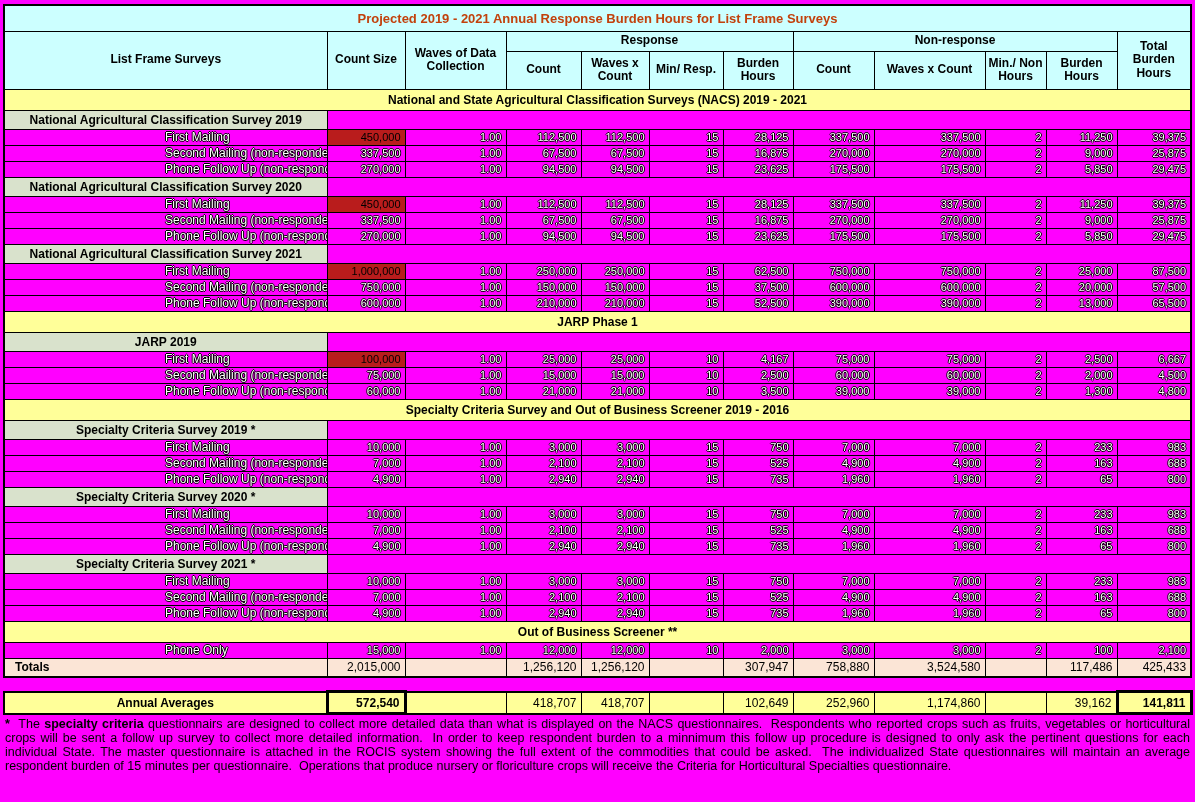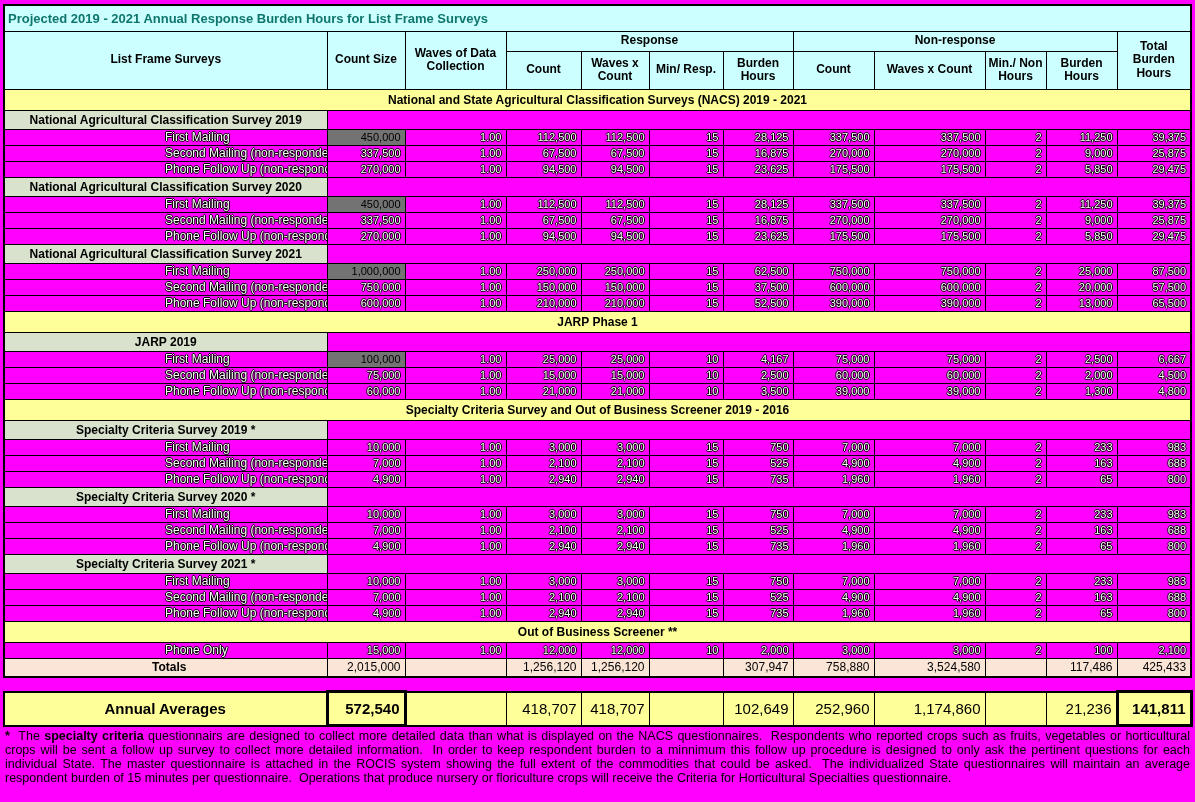--- a/index.html
+++ b/index.html
@@ -19,22 +19,22 @@
     border: 2px solid #000;
   }
   table.burden td, table.burden th {
     border: 1px solid #000;
     overflow: hidden;
     padding: 0 3px;
   }
 
   
   tr.title-row td {
-    background: #CCFFFF; font-weight: bold; text-align: left;
-    font-size: 13px; height: 26px; color: #0f766e;
+    background: #CCFFFF; font-weight: bold; text-align: center;
+    font-size: 13px; height: 26px; color: #c2410c;
   }
   tr.head th {
     background: #CCFFFF; font-weight: bold; text-align: center;
     font-size: 12px; color: #000; white-space: normal; line-height: 1.1;
   }
   tr.head-r1 th { height: 20px; }
   tr.head-r2 th { height: 38px; margin-top: 39px; }
 
   
   tr.banner td {
@@ -51,41 +51,41 @@
 
   
   tr.data td {
     background: #FF00FF; color: #FFFFFF; font-size: 11px; height: 16px;
     white-space: nowrap;
     text-shadow: -1px 0 #000, 1px 0 #000, 0 -1px #000, 0 1px #000;
   }
   tr.data td.rlabel { text-align: left; padding-left: 160px; font-size: 12px; margin-top: 24px; }
   tr.data td.num { text-align: right; padding-right: 4px; }
   tr.data td.hl {
-    background: #737373; color: #000; text-shadow: none; padding-left: 23px;
+    background: #b91c1c; color: #000; text-shadow: none; padding-left: 23px;
   }
 
   
   tr.totals td {
     background: #FBE5D6; color: #000; font-size: 12px; height: 19px;
     white-space: nowrap; text-shadow: none;
   }
-  tr.totals td.rlabel { font-weight: bold; text-align: center; padding-left: 10px; }
+  tr.totals td.rlabel { font-weight: bold; padding-left: 10px; }
   tr.totals td.num { text-align: right; padding-right: 4px; }
 
   .gap { height: 12px; }
 
   
   table.avg {
     border-collapse: collapse; table-layout: fixed;
     width: 1187px; border: 2px solid #000;
   }
   table.avg td {
     border: 1px solid #000; background: #FFFF99; color: #000;
-    font-size: 15px; height: 34px; white-space: nowrap;
+    font-size: 12px; height: 22px; white-space: nowrap;
     overflow: hidden; padding: 0 4px;
   }
   table.avg td.rlabel { font-weight: bold; text-align: center; }
   table.avg td.num { text-align: right; }
   table.avg td.thick { border: 3px solid #000; font-weight: bold; }
 
   
   .footnote {
     width: 1189px; margin-top: 2px; padding: 0 2px;
     color: #000; font-size: 12.5px; line-height: 14px;
@@ -524,21 +524,21 @@
         <td class="rlabel">Annual Averages</td>
         <td class="num thick">572,540</td>
         <td class="num"></td>
         <td class="num">418,707</td>
         <td class="num">418,707</td>
         <td class="num"></td>
         <td class="num">102,649</td>
         <td class="num">252,960</td>
         <td class="num">1,174,860</td>
         <td class="num"></td>
-        <td class="num">21,236</td>
+        <td class="num">39,162</td>
         <td class="num thick">141,811</td>
       </tr>
     </tbody>
   </table>
 
   <div class="footnote"><span class="fn-b">*</span><span>  The </span><span class="fn-b">specialty criteria</span><span> questionnairs are designed to collect more detailed data than what is displayed on the NACS questionnaires.  Respondents who reported crops such as fruits, vegetables or horticultural crops will be sent a follow up survey to collect more detailed information.  In order to keep respondent burden to a minnimum this follow up procedure is designed to only ask the pertinent questions for each individual State. The master questionnaire is attached in the ROCIS system showing the full extent of the commodities that could be asked.  The individualized State questionnaires will maintain an average respondent burden of 15 minutes per questionnaire.  Operations that produce nursery or floriculture crops will receive the Criteria for Horticultural Specialties questionnaire.</span></div>
 
 </div>
 
 </body></html>

